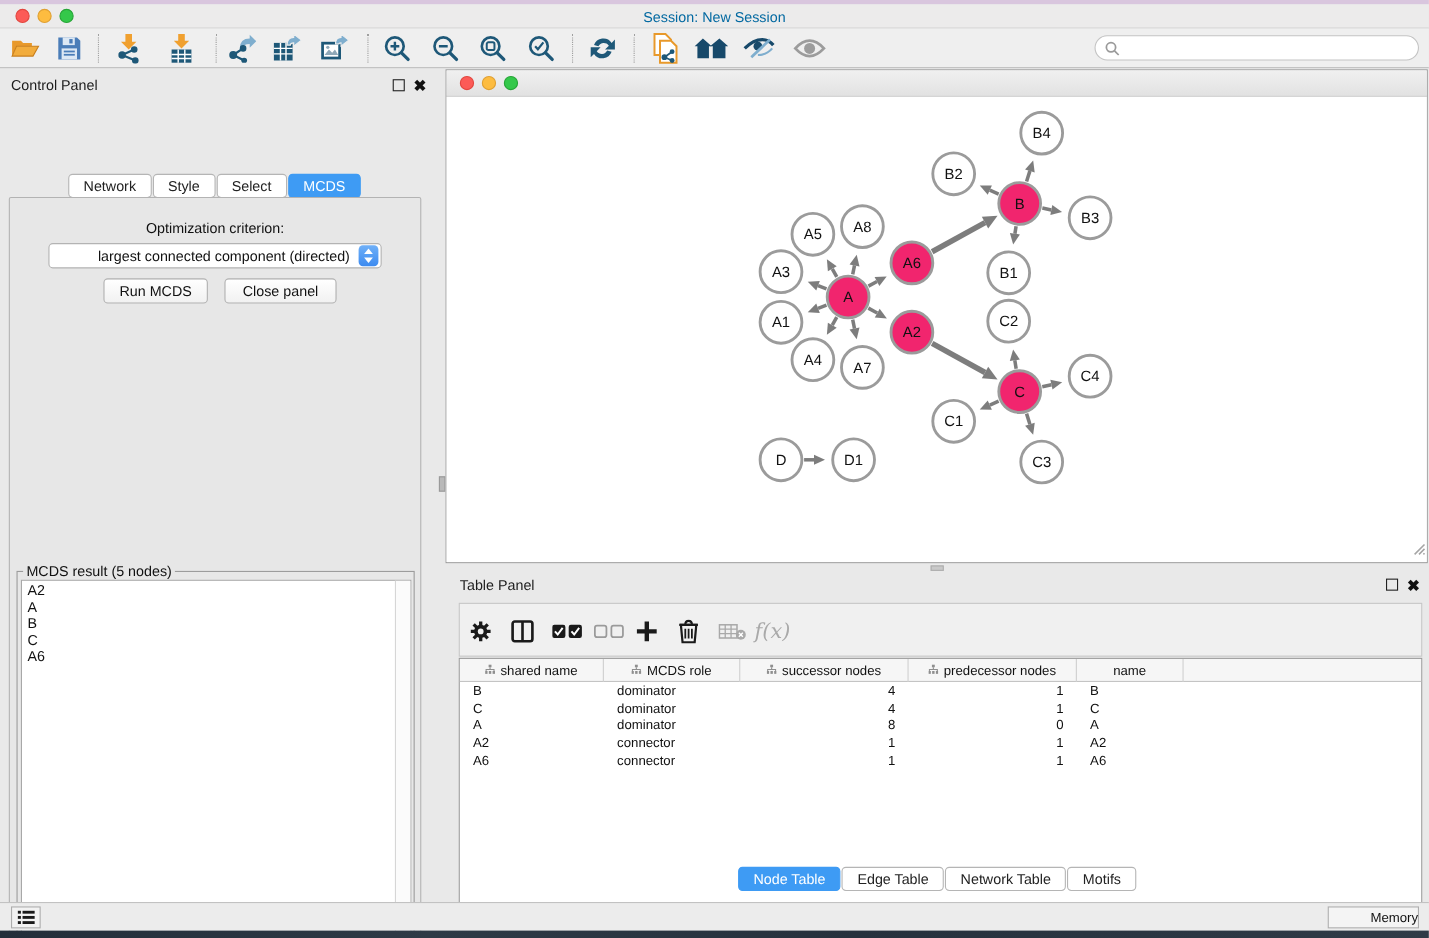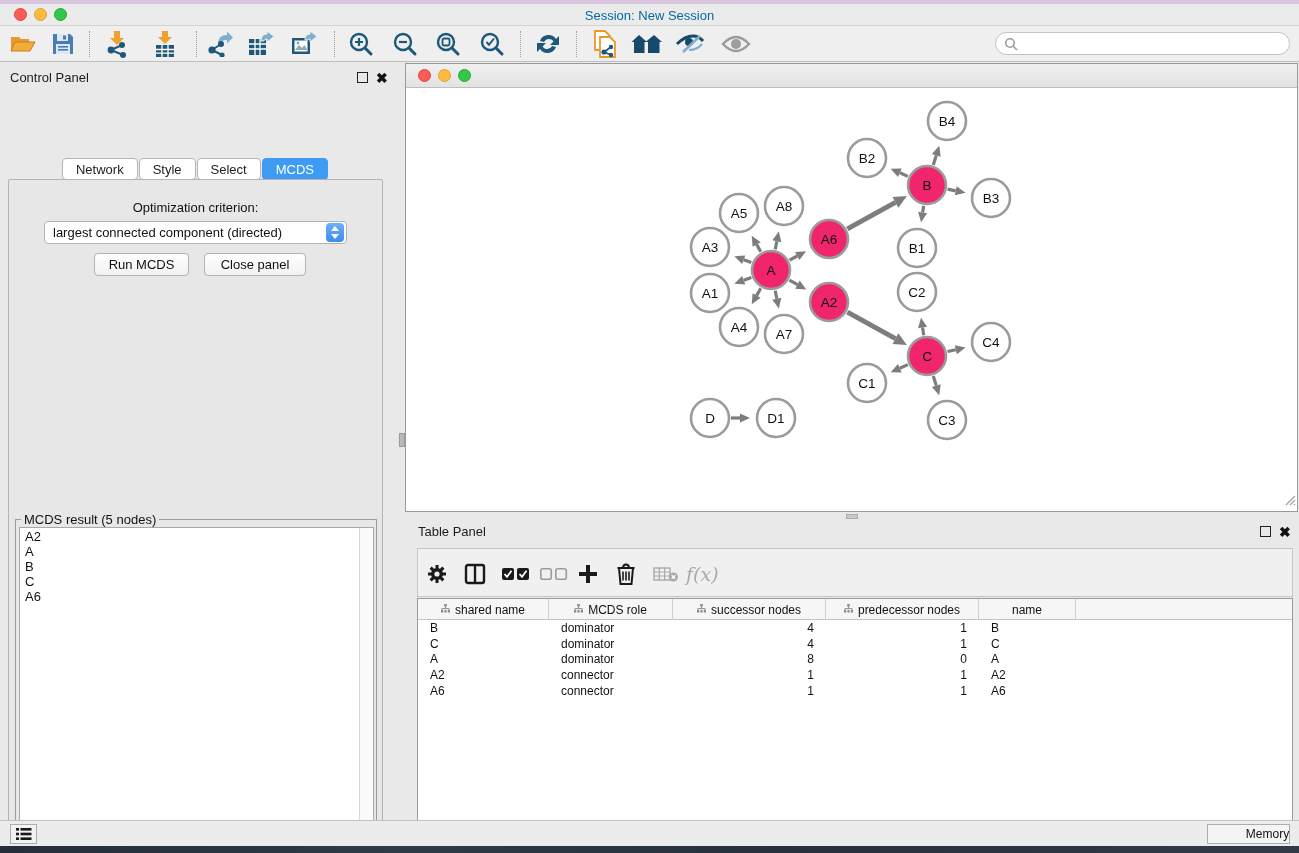--- a/index.html
+++ b/index.html
@@ -49,21 +49,21 @@
     border-radius:4px; font-size:13px; color:#222; display:flex; align-items:center;
     cursor:default; }
   .seg-tab.active { background:#3E9BF4; border-color:#3E9BF4; color:#fff; }
 
   #cp-box { position:absolute; left:8px; top:117px; width:375px; height:683px;
     border:1px solid #B3B3B3; background:#E7E7E7; border-radius:2px; }
   #opt-label { position:absolute; left:0; top:20px; width:100%; text-align:center;
     font-size:13px; color:#111; }
   #opt-select { position:absolute; left:35px; top:41px; width:303px; height:23px;
     background:#fff; border:1px solid #B3B3B3; border-radius:4px; display:flex;
-    align-items:center; }
+    align-items:center;padding-left:36px; }
   #opt-select .val { flex:1; font-size:13px; color:#111; padding-left:8px;
     white-space:nowrap; overflow:hidden; }
   #opt-stepper { width:18px; height:19px; margin-right:2px; border-radius:4px;
     background:linear-gradient(#6FB0F8,#3D8BF0); position:relative; }
   #opt-stepper .up, #opt-stepper .dn { position:absolute; left:4.5px; width:0; height:0;
     border-left:4.5px solid transparent; border-right:4.5px solid transparent; }
   #opt-stepper .up { top:3px; border-bottom:5px solid #fff; }
   #opt-stepper .dn { bottom:3px; border-top:5px solid #fff; }
   .cp-btn { position:absolute; top:73px; height:23px; background:linear-gradient(#FFFFFF,#F1F1F1);
     border:1px solid #B3B3B3; border-radius:4px; font-size:13px; color:#111;
@@ -590,20 +590,26 @@
           <div class="tr">
             <div class="td" style="width: 131px; text-align: left;">A6</div>
             <div class="td" style="width: 124px; text-align: left;">connector</div>
             <div class="td" style="width: 153px; text-align: right;">1</div>
             <div class="td" style="width: 153px; text-align: right;">1</div>
             <div class="td" style="width: 97px; text-align: left;">A6</div>
           </div>
         </div>
     </div>
 
+    <div id="tp-tabs">
+        <div class="seg-tab active">Node Table</div>
+        <div class="seg-tab">Edge Table</div>
+        <div class="seg-tab">Network Table</div>
+        <div class="seg-tab">Motifs</div>
+      </div>
   </div>
 
   <div id="status-bar" class="abs">
     <div id="list-btn">
       <svg width="16" height="14" viewBox="0 0 16 14">
           <g fill="#1A1A1A">
             <rect x="0" y="1" width="3" height="2.6"></rect>
             <rect x="4.5" y="1" width="11" height="2.6"></rect>
             <rect x="0" y="5.7" width="3" height="2.6"></rect>
             <rect x="4.5" y="5.7" width="11" height="2.6"></rect>

